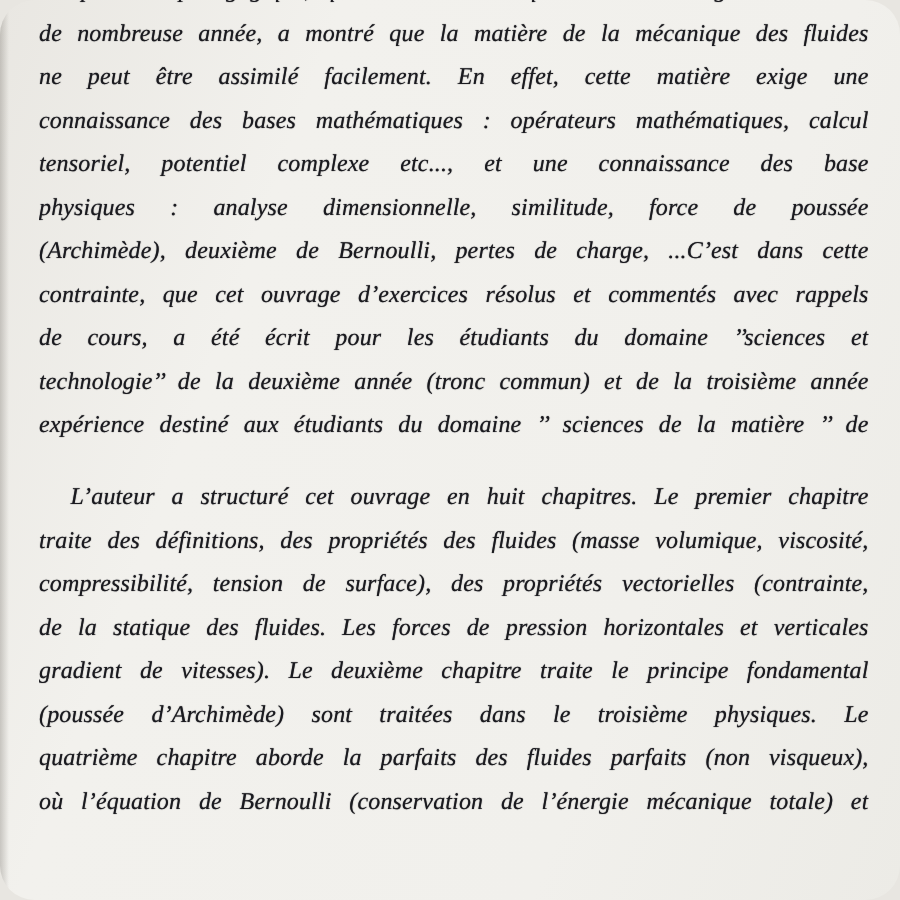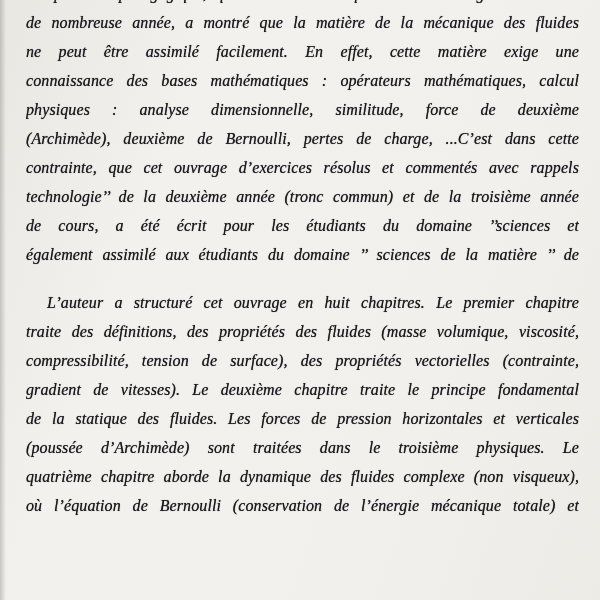--- a/index.html
+++ b/index.html
@@ -8,20 +8,21 @@
     overflow: hidden;
     background: #e8e6e1;
   }
   .page {
     position: absolute; inset: 0;
     overflow: hidden;
     background: linear-gradient(110deg, #e9e7e2 0%, #f2f1ed 28%, #f1f0ec 70%, #ecebe6 100%);
     font-family: "Liberation Serif", "DejaVu Serif", serif;
     font-style: italic;
     font-weight: 400;
+    border-radius: 23px;
   }
   .text-block {
     position: absolute;
     left: 26px; right: 21px; top: 0;
     font-size: 16px;
     line-height: 29px;
     color: #1a1a1f;
     text-shadow: 0 0 0.7px rgba(26, 26, 31, 0.85);
     letter-spacing: 0.1px;
   }
@@ -46,32 +47,33 @@
 </head>
 <body>
 
 <div class="page">
   <div class="text-block">
     <div class="para" id="p1">
         <div class="line">L’expérience pédagogique, que nous avons acquise dans l’enseignement de ce module depuis</div>
         <div class="line">de nombreuse année, a montré que la matière de la mécanique des fluides</div>
         <div class="line">ne peut être assimilé facilement. En effet, cette matière exige une</div>
         <div class="line">connaissance des bases mathématiques : opérateurs mathématiques, calcul</div>
-        <div class="line">physiques : analyse dimensionnelle, similitude, force de deuxième</div>
+        <div class="line">tensoriel, potentiel complexe etc..., et une connaissance des base</div>
+        <div class="line">physiques : analyse dimensionnelle, similitude, force de poussée</div>
         <div class="line">(Archimède), deuxième de Bernoulli, pertes de charge, ...C’est dans cette</div>
         <div class="line">contrainte, que cet ouvrage d’exercices résolus et commentés avec rappels</div>
+        <div class="line">de cours, a été écrit pour les étudiants du domaine ’’sciences et</div>
         <div class="line">technologie’’ de la deuxième année (tronc commun) et de la troisième année</div>
-        <div class="line">de cours, a été écrit pour les étudiants du domaine ’’sciences et</div>
-        <div class="line">également assimilé aux étudiants du domaine ’’ sciences de la matière ’’ de</div>
+        <div class="line">expérience destiné aux étudiants du domaine ’’ sciences de la matière ’’ de</div>
       </div>
     <div class="para" id="p2">
         <div class="line indent">L’auteur a structuré cet ouvrage en huit chapitres. Le premier chapitre</div>
         <div class="line">traite des définitions, des propriétés des fluides (masse volumique, viscosité,</div>
         <div class="line">compressibilité, tension de surface), des propriétés vectorielles (contrainte,</div>
+        <div class="line">de la statique des fluides. Les forces de pression horizontales et verticales</div>
         <div class="line">gradient de vitesses). Le deuxième chapitre traite le principe fondamental</div>
-        <div class="line">de la statique des fluides. Les forces de pression horizontales et verticales</div>
         <div class="line">(poussée d’Archimède) sont traitées dans le troisième physiques. Le</div>
-        <div class="line">quatrième chapitre aborde la dynamique des fluides complexe (non visqueux),</div>
+        <div class="line">quatrième chapitre aborde la parfaits des fluides parfaits (non visqueux),</div>
         <div class="line">où l’équation de Bernoulli (conservation de l’énergie mécanique totale) et</div>
       </div>
   </div>
   <div class="edge-shadow-left"></div>
 </div>
 
 </body></html>

